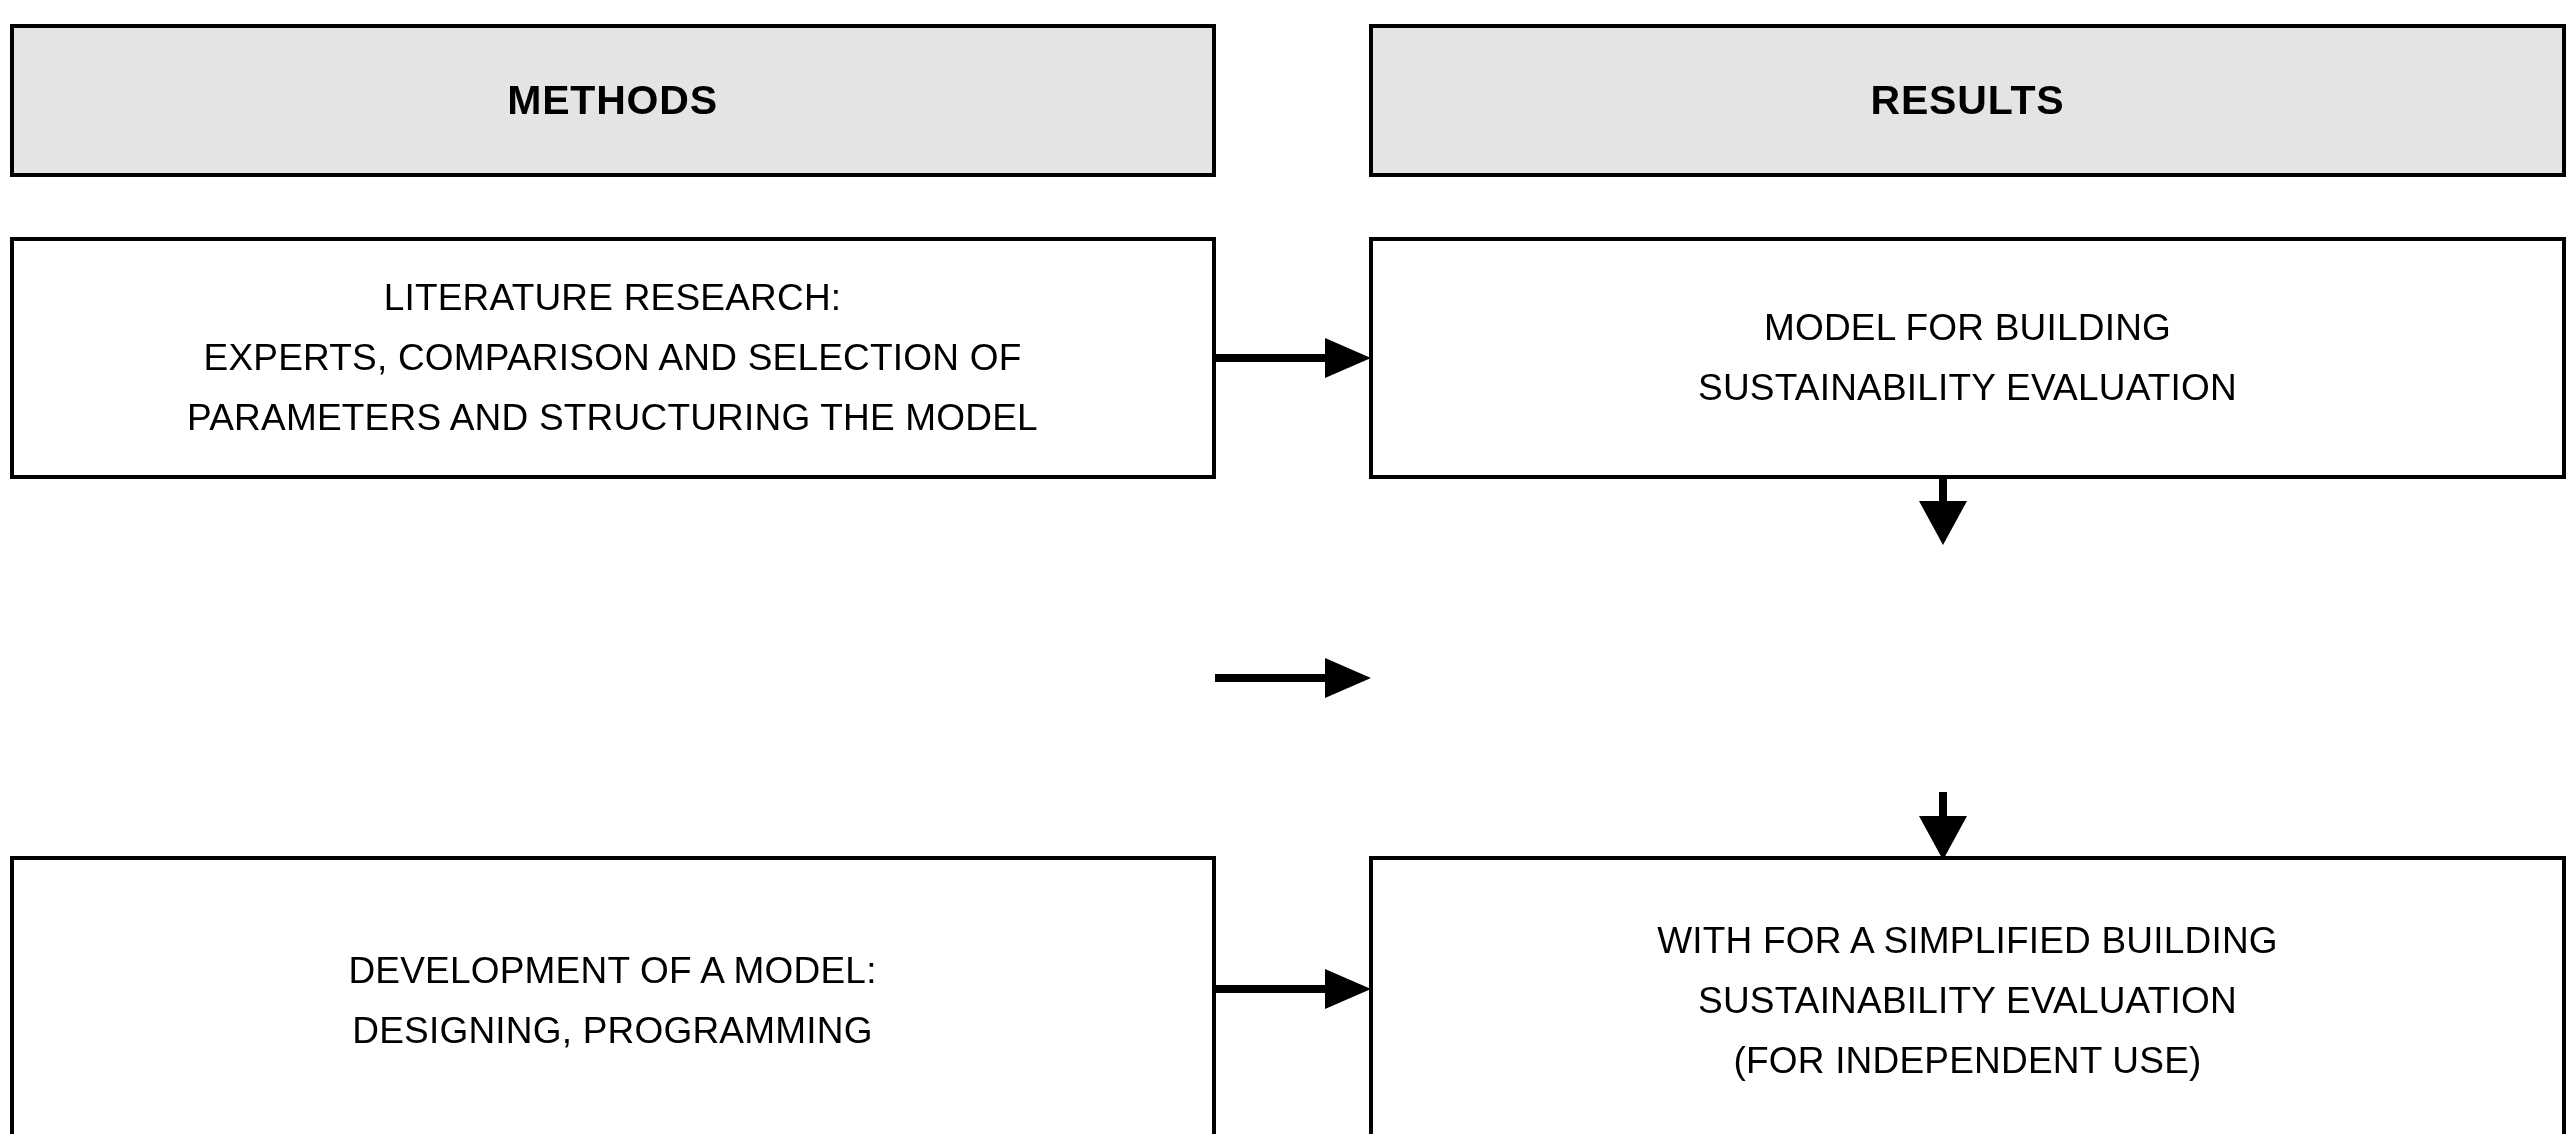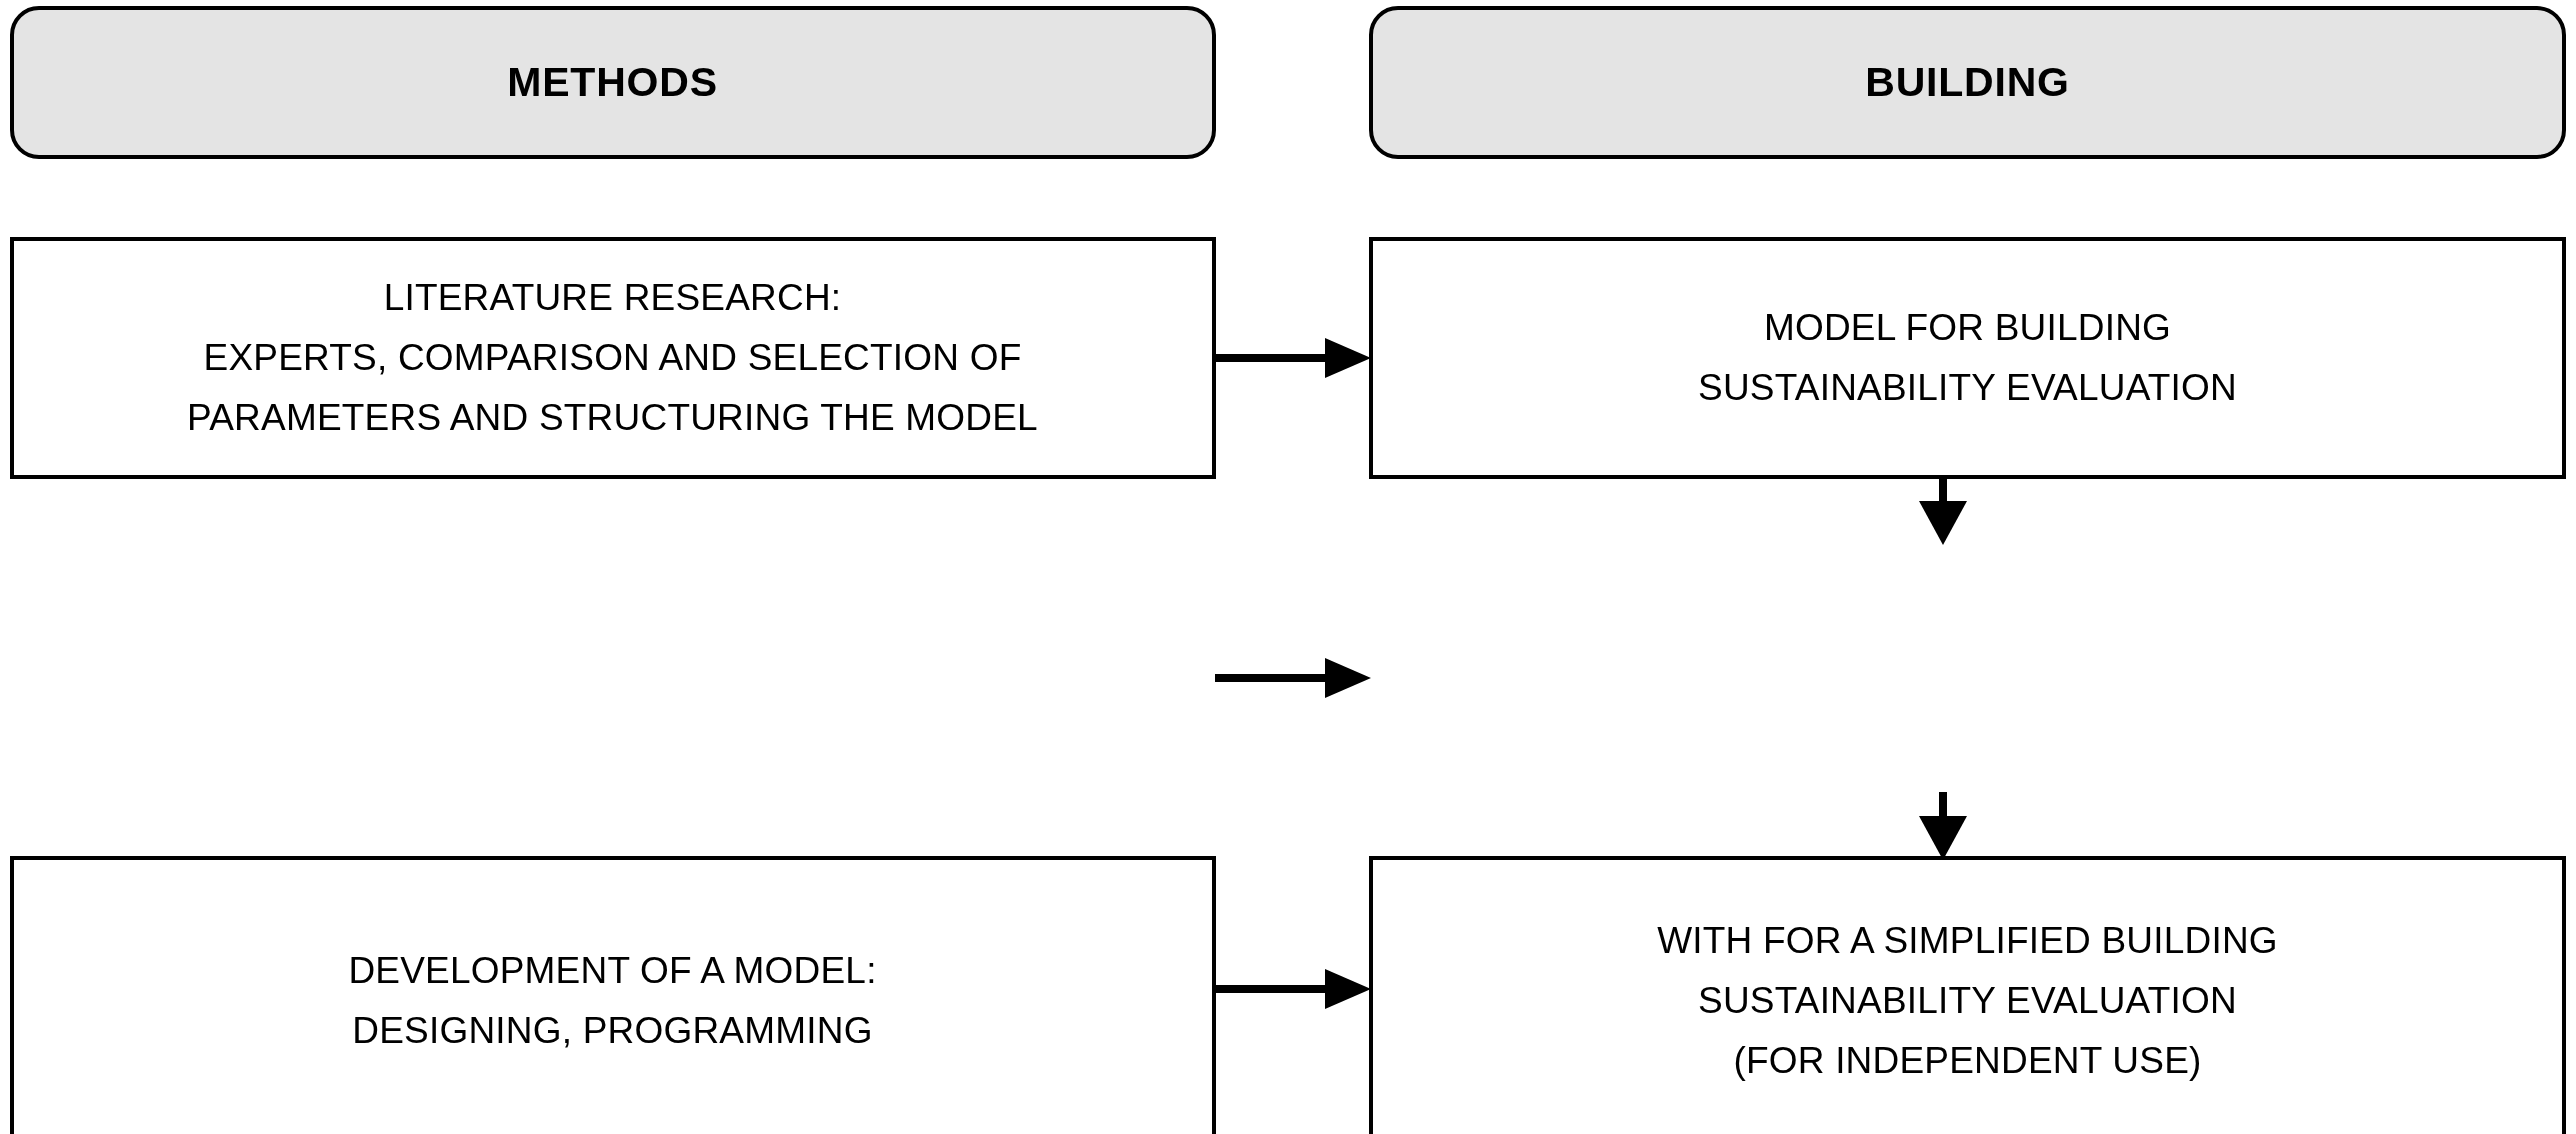--- a/index.html
+++ b/index.html
@@ -46,21 +46,21 @@
     font-size: 41px;
     letter-spacing: 0.8px;
     line-height: 1.2;
   }
 
   
   .col-methods { left: 9.5px;  width: 1206px; }
   .col-results { left: 1369px; width: 1197px; }
 
   
-  .row-header { top: 6px;   height: 153px; border-radius: 29px; }
+  .row-header { top: 24px;   height: 153px; }
   .row-1      { top: 237px;  height: 242px; }
   .row-2      { top: 545px;  height: 249px; }
   .row-3-m    { top: 856px; height: 290px; }
   .row-3-r    { top: 856px; height: 290px; }
 
   
   .arrow-h {
     position: absolute;
     height: 39px;
     display: block;
@@ -105,21 +105,21 @@
 </head>
 <body>
 
 <div id="canvas">
 
   <div class="box header col-methods row-header">
     <span class="box-text">METHODS</span>
   </div>
 
   <div class="box header col-results row-header">
-    <span class="box-text">BUILDING</span>
+    <span class="box-text">RESULTS</span>
   </div>
 
   <div class="box col-methods row-1">
     <span class="box-text">LITERATURE RESEARCH:
 EXPERTS, COMPARISON AND SELECTION OF
 PARAMETERS AND STRUCTURING THE MODEL</span>
   </div>
 
 
   <div class="box col-methods row-3-m">

